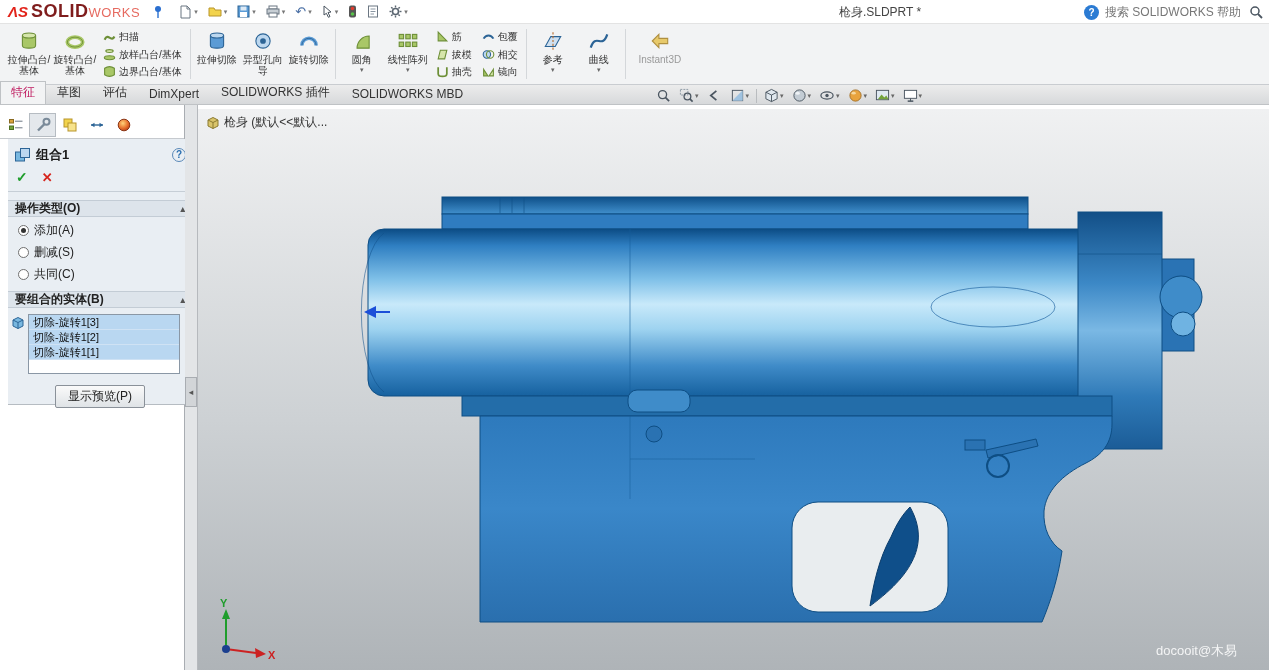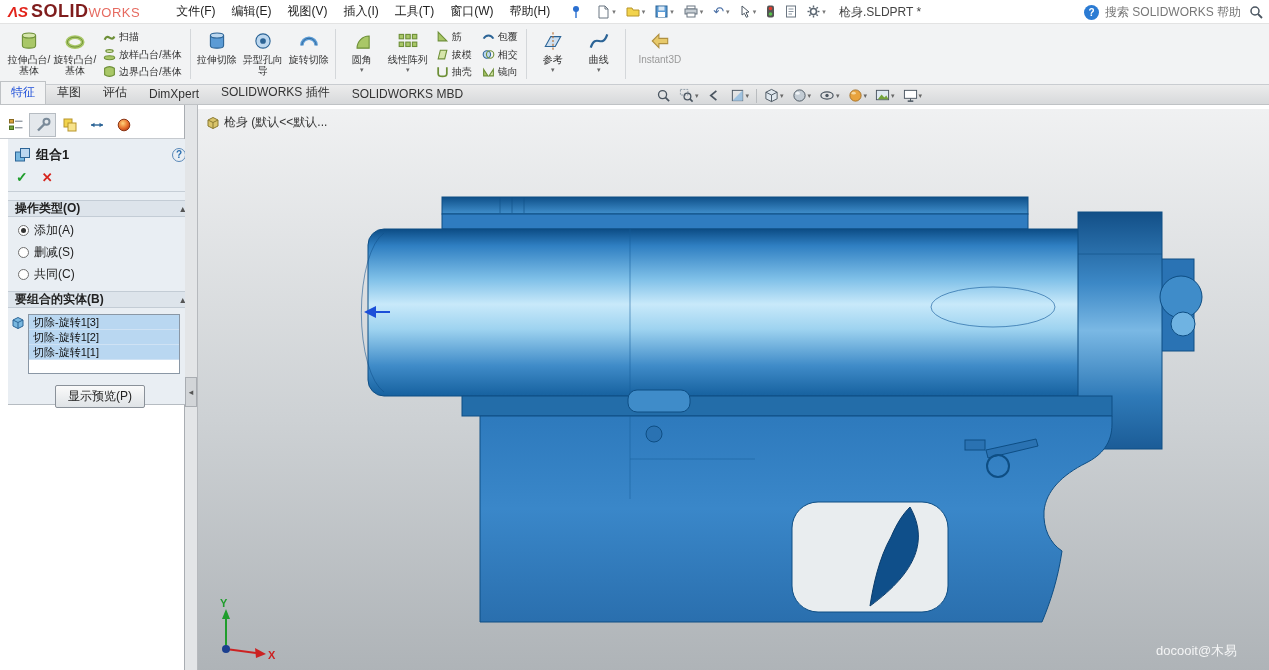--- a/index.html
+++ b/index.html
@@ -58,21 +58,21 @@
   }
   button.rsmall svg { margin-right:3px; flex:none; }
   
   .tabstrip {
     position:absolute; left:0; top:85px; width:1269px; height:20px;
     background:linear-gradient(#ececec,#d7d9db); border-bottom:1px solid #bfc2c5;
     display:flex; align-items:flex-end;
   }
   .tab { padding:2px 10px 3px 10px; font-size:12px; color:#333; border:1px solid transparent;
     border-bottom:none; cursor:default; white-space:nowrap; }
-  .tab.active { background:#f2f3f4; border-color:#bfc2c5; color:#1d4ed8; }
+  .tab.active { background:#f2f3f4; border-color:#bfc2c5; color:#be185d; }
   .hud { position:absolute; left:652px; top:1px; display:flex; align-items:center; }
   .hud-btn { display:flex; align-items:center; padding:1px 2px; margin:0 1px; border:1px solid transparent; }
   .hud-caret { font-size:7px; color:#666; margin-left:1px; }
   .hud-sep { width:1px; height:14px; background:#b9bcbf; margin:0 3px; }
   
   .main { position:absolute; left:0; top:105px; width:1269px; height:565px; }
   .left-panel {
     position:absolute; left:0; top:0; width:185px; height:565px;
     background:#fff; border-right:1px solid #a9adb2;
   }
@@ -124,29 +124,20 @@
   .breadcrumb span { font-size:12px; color:#333; margin-left:4px; white-space:nowrap; }
 </style>
 </head>
 <body>
 
 <div class="menubar">
   <div class="brand">
     <span class="mark">ΛS</span>
     <span class="bold">SOLID</span>
     <span class="light">WORKS</span>
-  </div>
-  <div class="menus">
-    <div class="menu-item">文件(F)</div>
-    <div class="menu-item">编辑(E)</div>
-    <div class="menu-item">视图(V)</div>
-    <div class="menu-item">插入(I)</div>
-    <div class="menu-item">工具(T)</div>
-    <div class="menu-item">窗口(W)</div>
-    <div class="menu-item">帮助(H)</div>
   </div>
   <div class="qat">
     <div class="qat-btn pin-btn">
       <svg width="12" height="14" viewBox="0 0 12 14">
         <circle cx="6" cy="4" r="3" fill="#2a6fd0"></circle>
           <rect x="5.3" y="6" width="1.4" height="7" fill="#2a6fd0"></rect>
       </svg>
     </div>
     <div class="qat-btn">
       <svg width="13" height="14" viewBox="0 0 13 14">

